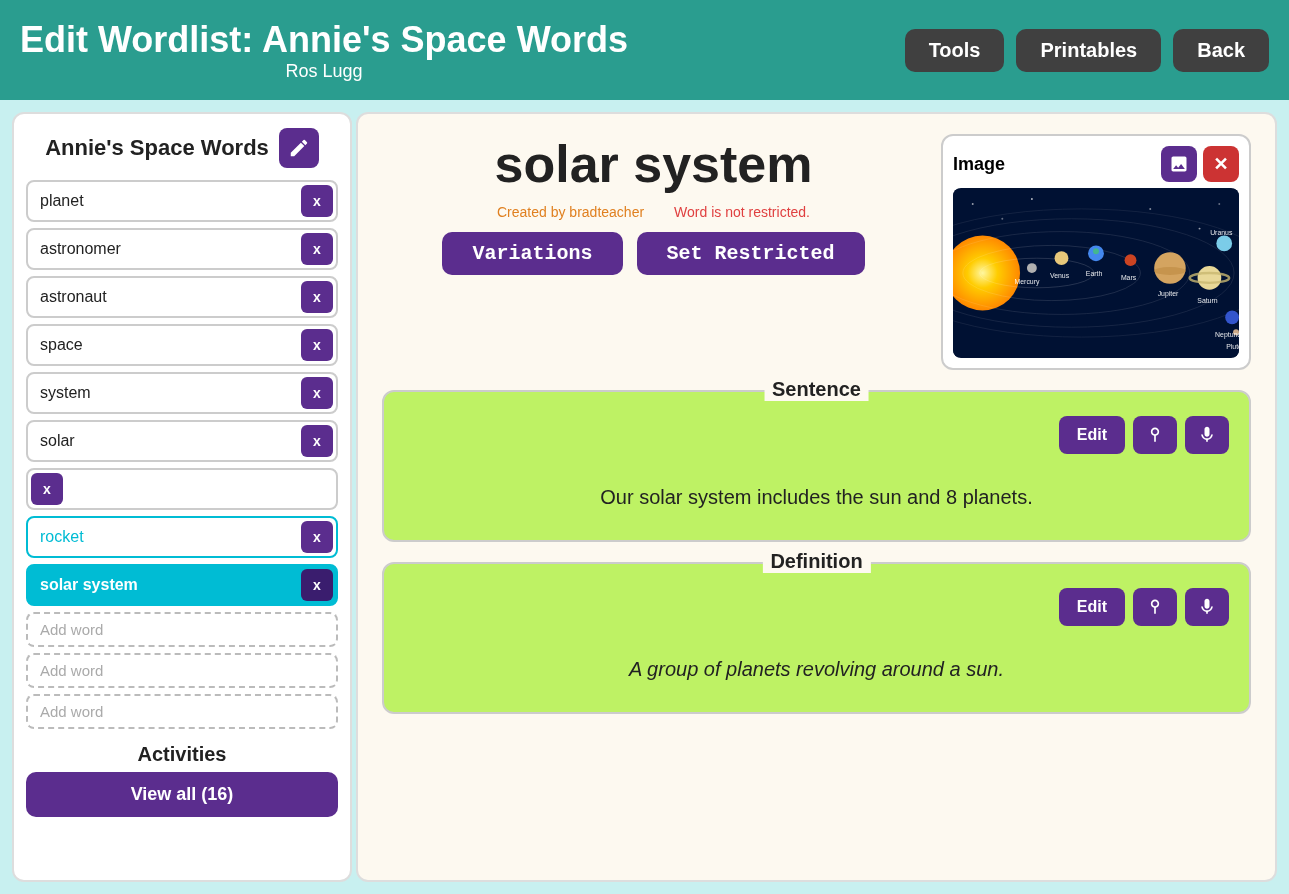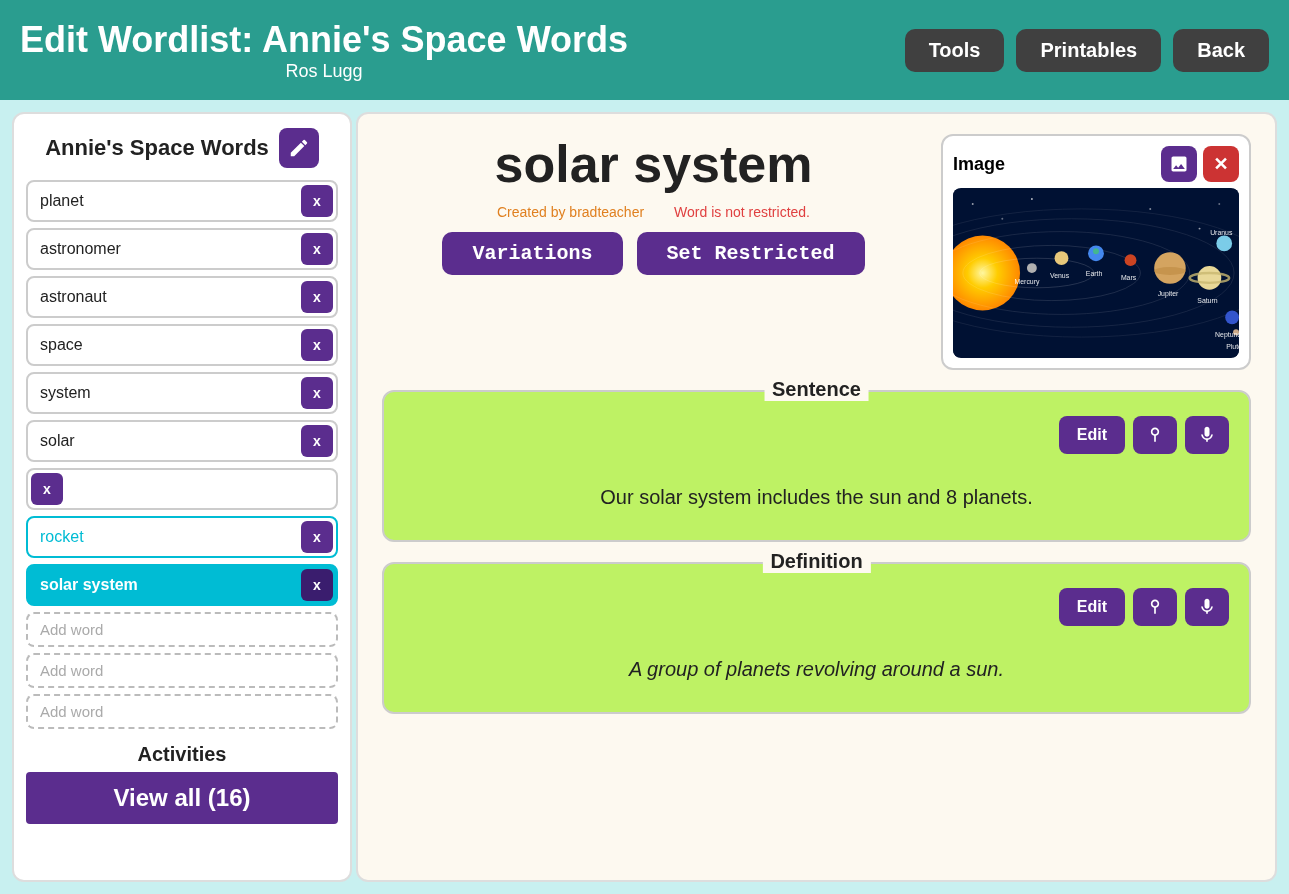--- a/index.html
+++ b/index.html
@@ -142,24 +142,24 @@
       font-weight: bold;
       text-align: center;
       font-family: 'Comic Sans MS', cursive, sans-serif;
       color: #222;
       margin-bottom: 6px;
     }
     .view-all-btn {
       background: #5b2d8e;
       color: white;
       border: none;
-      border-radius: 4px;
+      border-radius: 10px;
       width: 100%;
       padding: 12px;
-      font-size: 24px;
+      font-size: 18px;
       font-weight: bold;
       cursor: pointer;
       font-family: 'Comic Sans MS', cursive, sans-serif;
     }
 
     
     .content-panel {
       flex: 1;
       background: #fdf9f0;
       border-radius: 12px;

